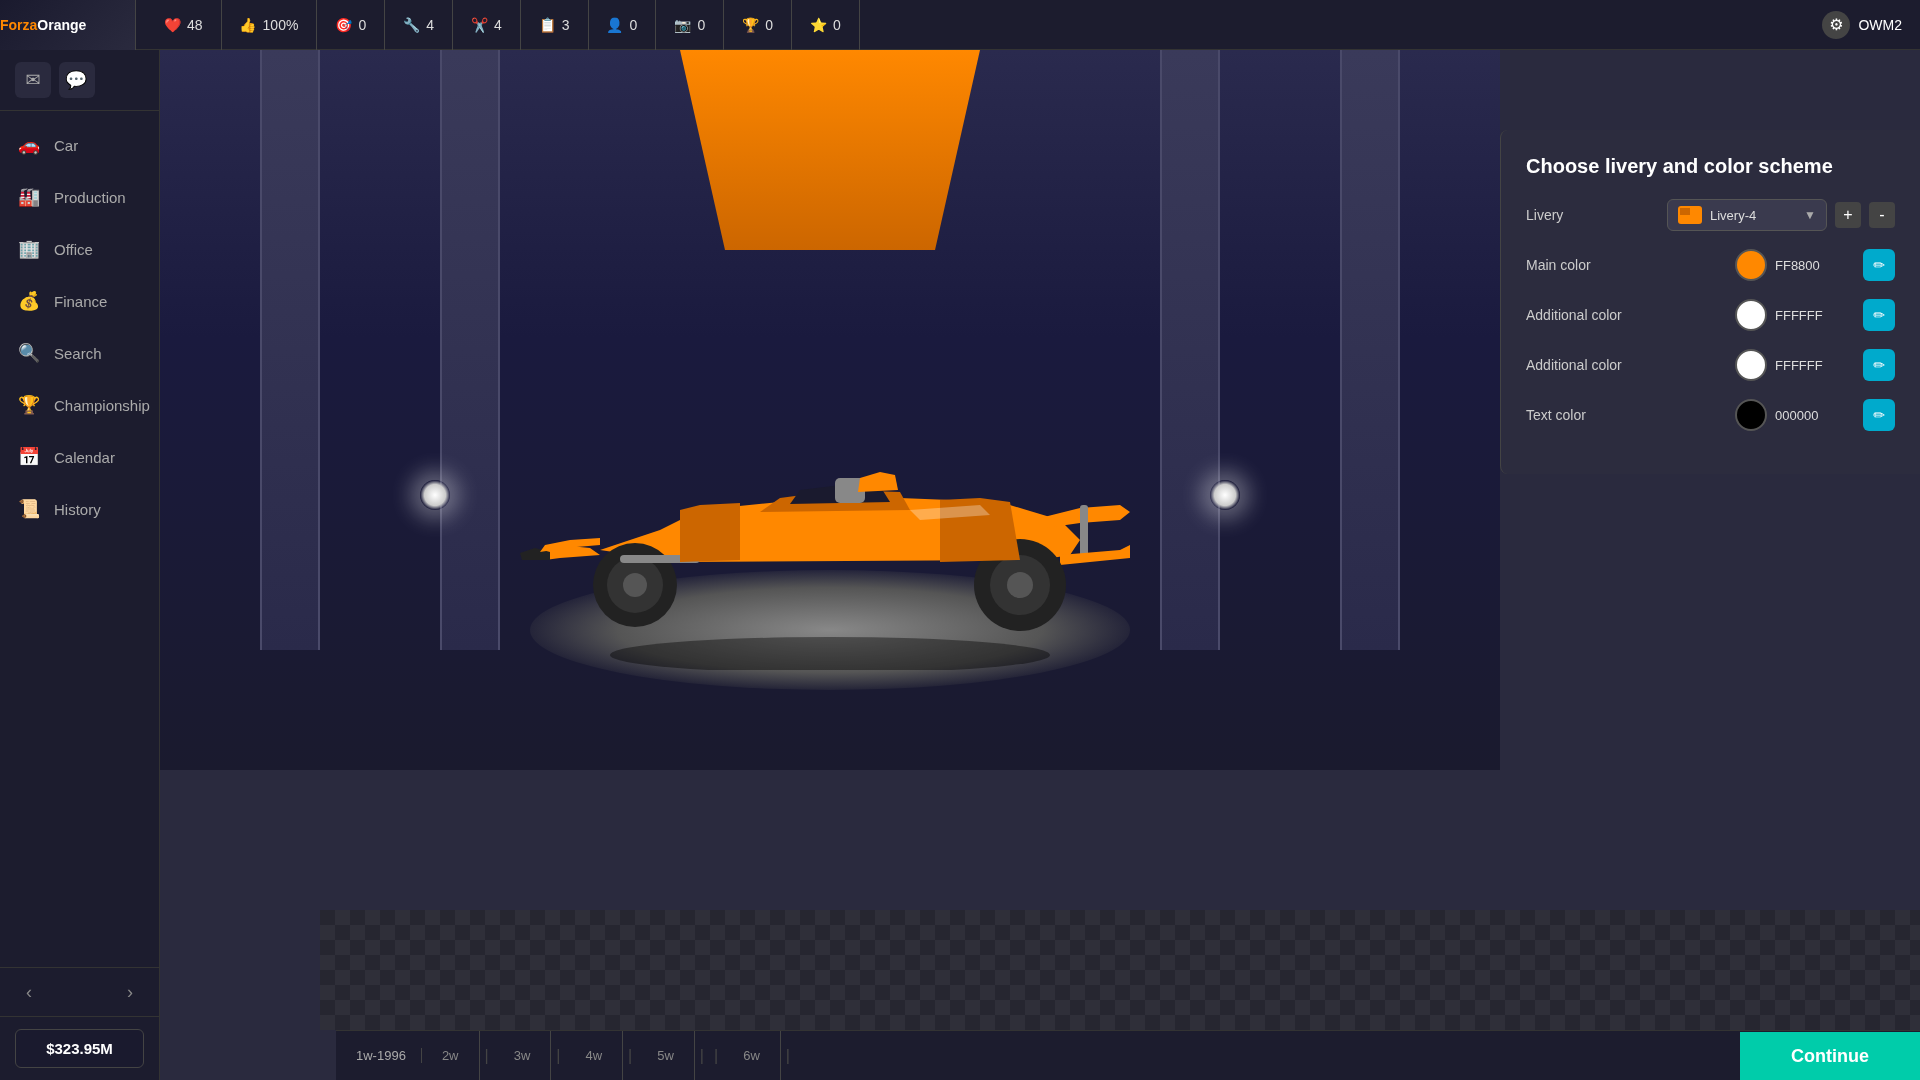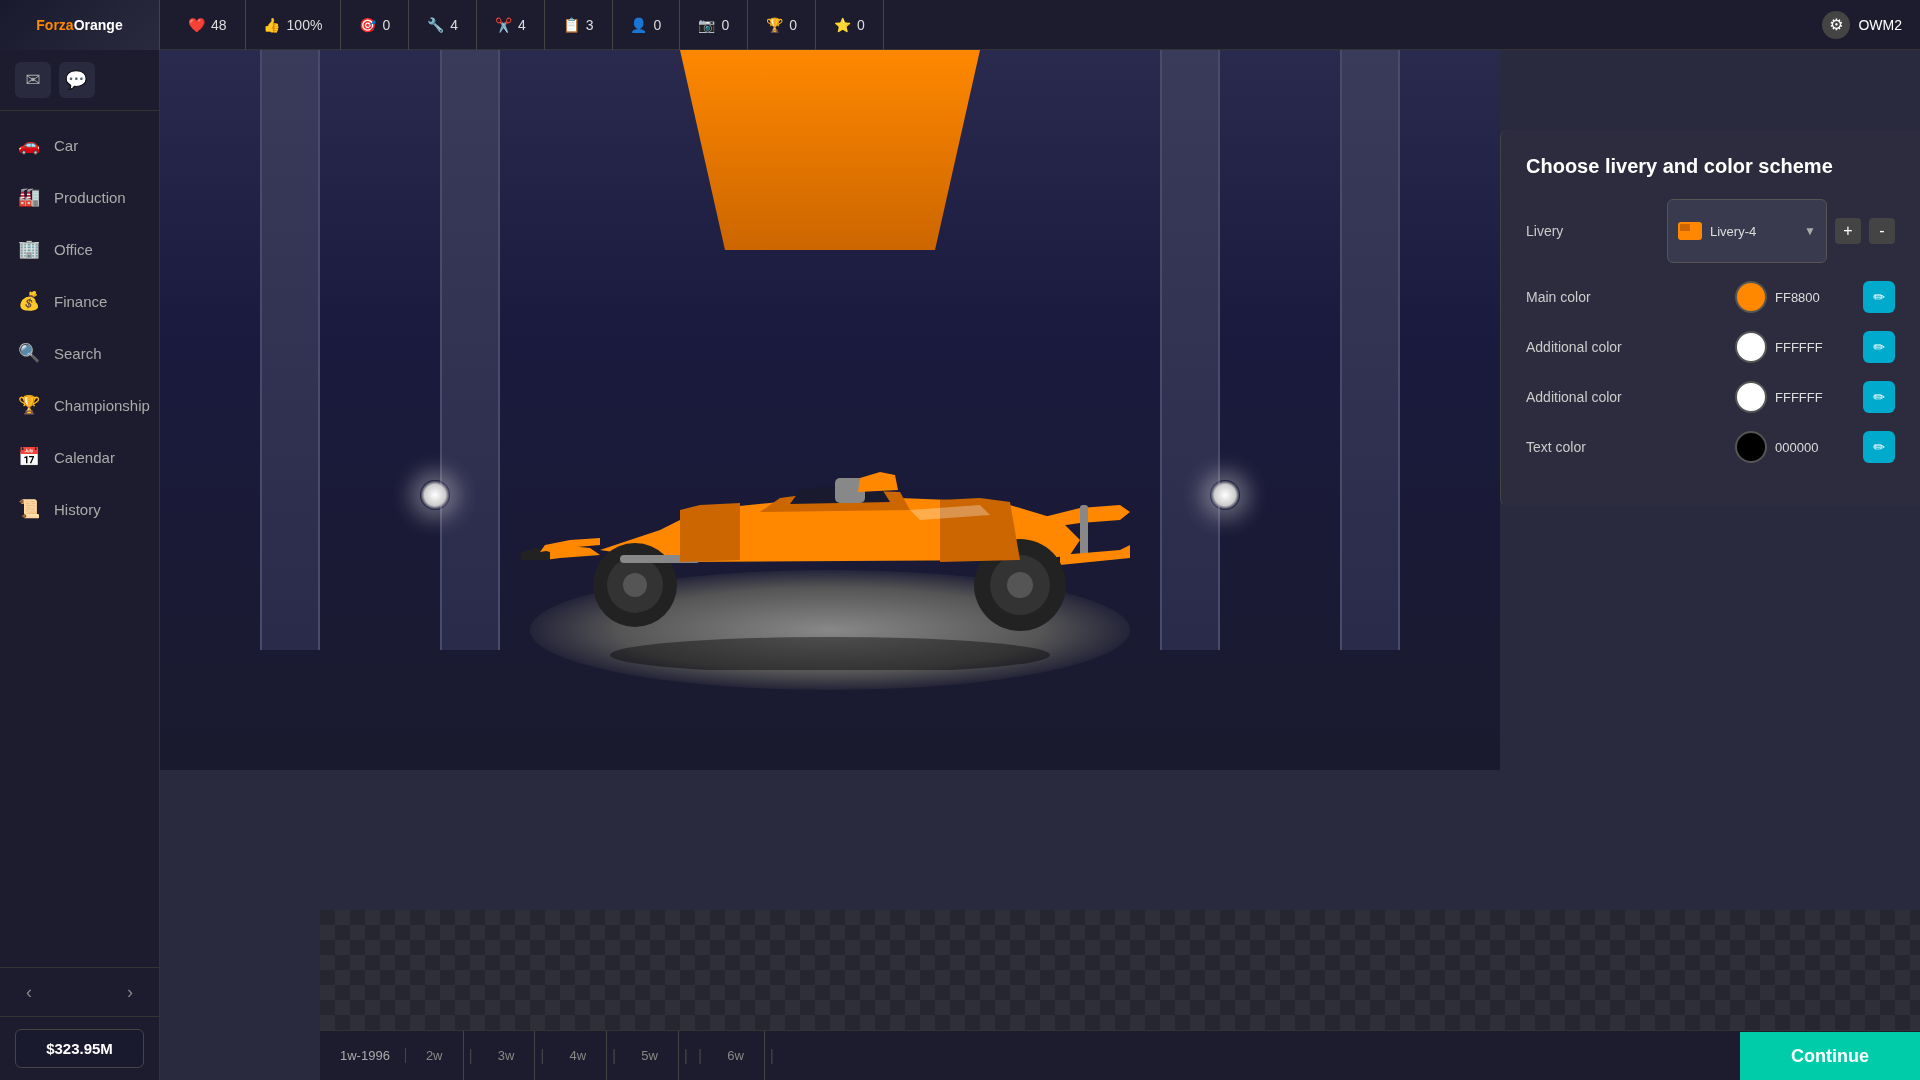--- a/index.html
+++ b/index.html
@@ -17,26 +17,26 @@
       position: absolute;
       top: 0; left: 0; right: 0;
       height: 50px;
       background: #1c1c2e;
       display: flex;
       align-items: center;
       border-bottom: 1px solid #333;
       z-index: 100;
     }
     .top-bar-logo {
-      width: 160px;
+      width: 136px;
       height: 50px;
       background: linear-gradient(135deg, #1a1a2e 0%, #2a2a3e 100%);
       display: flex;
       align-items: center;
-      justify-content: center;
+      justify-content: flex-start;
       border-right: 1px solid #444;
       flex-shrink: 0;
     }
     .logo-text {
       font-size: 14px;
       font-weight: bold;
     }
     .logo-text span:first-child { color: #ff8800; }
     .logo-text span:last-child { color: #fff; }
     .top-bar-stats {
@@ -298,21 +298,21 @@
       display: flex;
       align-items: center;
       gap: 8px;
     }
     .livery-selector {
       display: flex;
       align-items: center;
       background: #3a3a4e;
       border: 1px solid #555;
       border-radius: 6px;
-      padding: 22px 10px;
+      padding: 6px 10px;
       gap: 8px;
       min-width: 160px;
     }
     .livery-icon {
       width: 24px;
       height: 18px;
       background: #ff8800;
       border-radius: 3px;
       display: flex;
       align-items: center;
@@ -361,21 +361,21 @@
       justify-content: center;
       cursor: pointer;
       color: #fff;
       font-size: 14px;
     }
 
     
     .bottom-bar {
       position: absolute;
       bottom: 0;
-      left: 160px;
+      left: 176px;
       right: 0;
       height: 50px;
       background: #1c1c2e;
       border-top: 1px solid #333;
       display: flex;
       align-items: center;
       padding: 0 20px;
       gap: 0;
     }
     .time-label {

